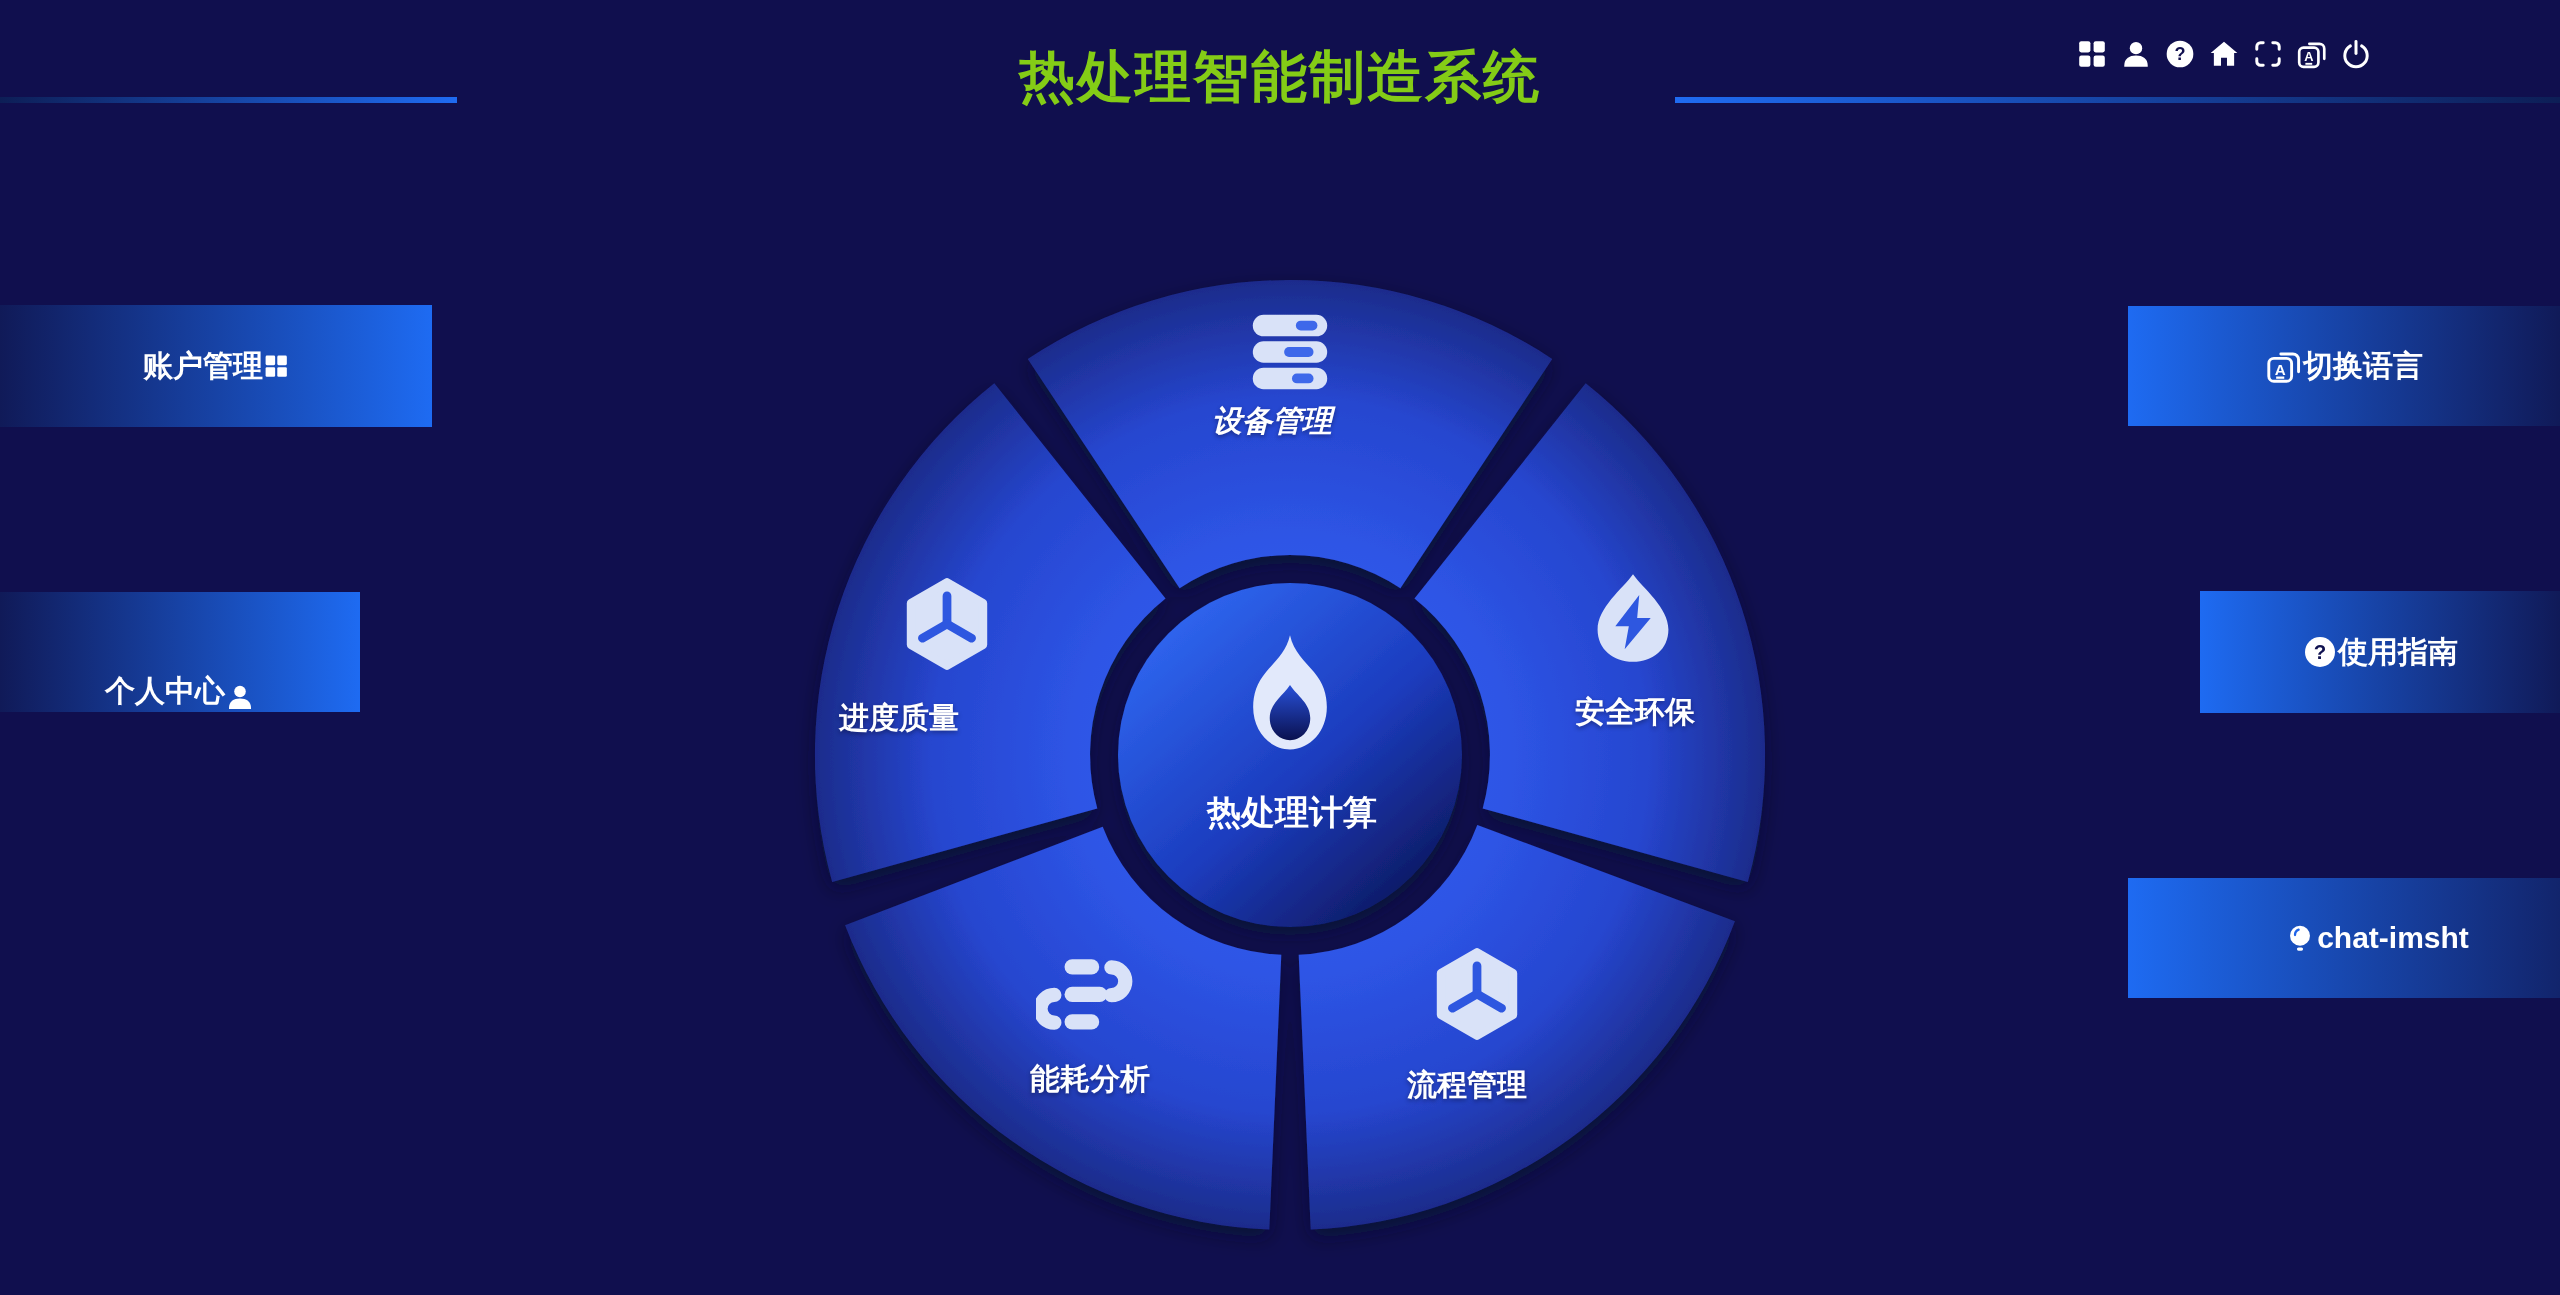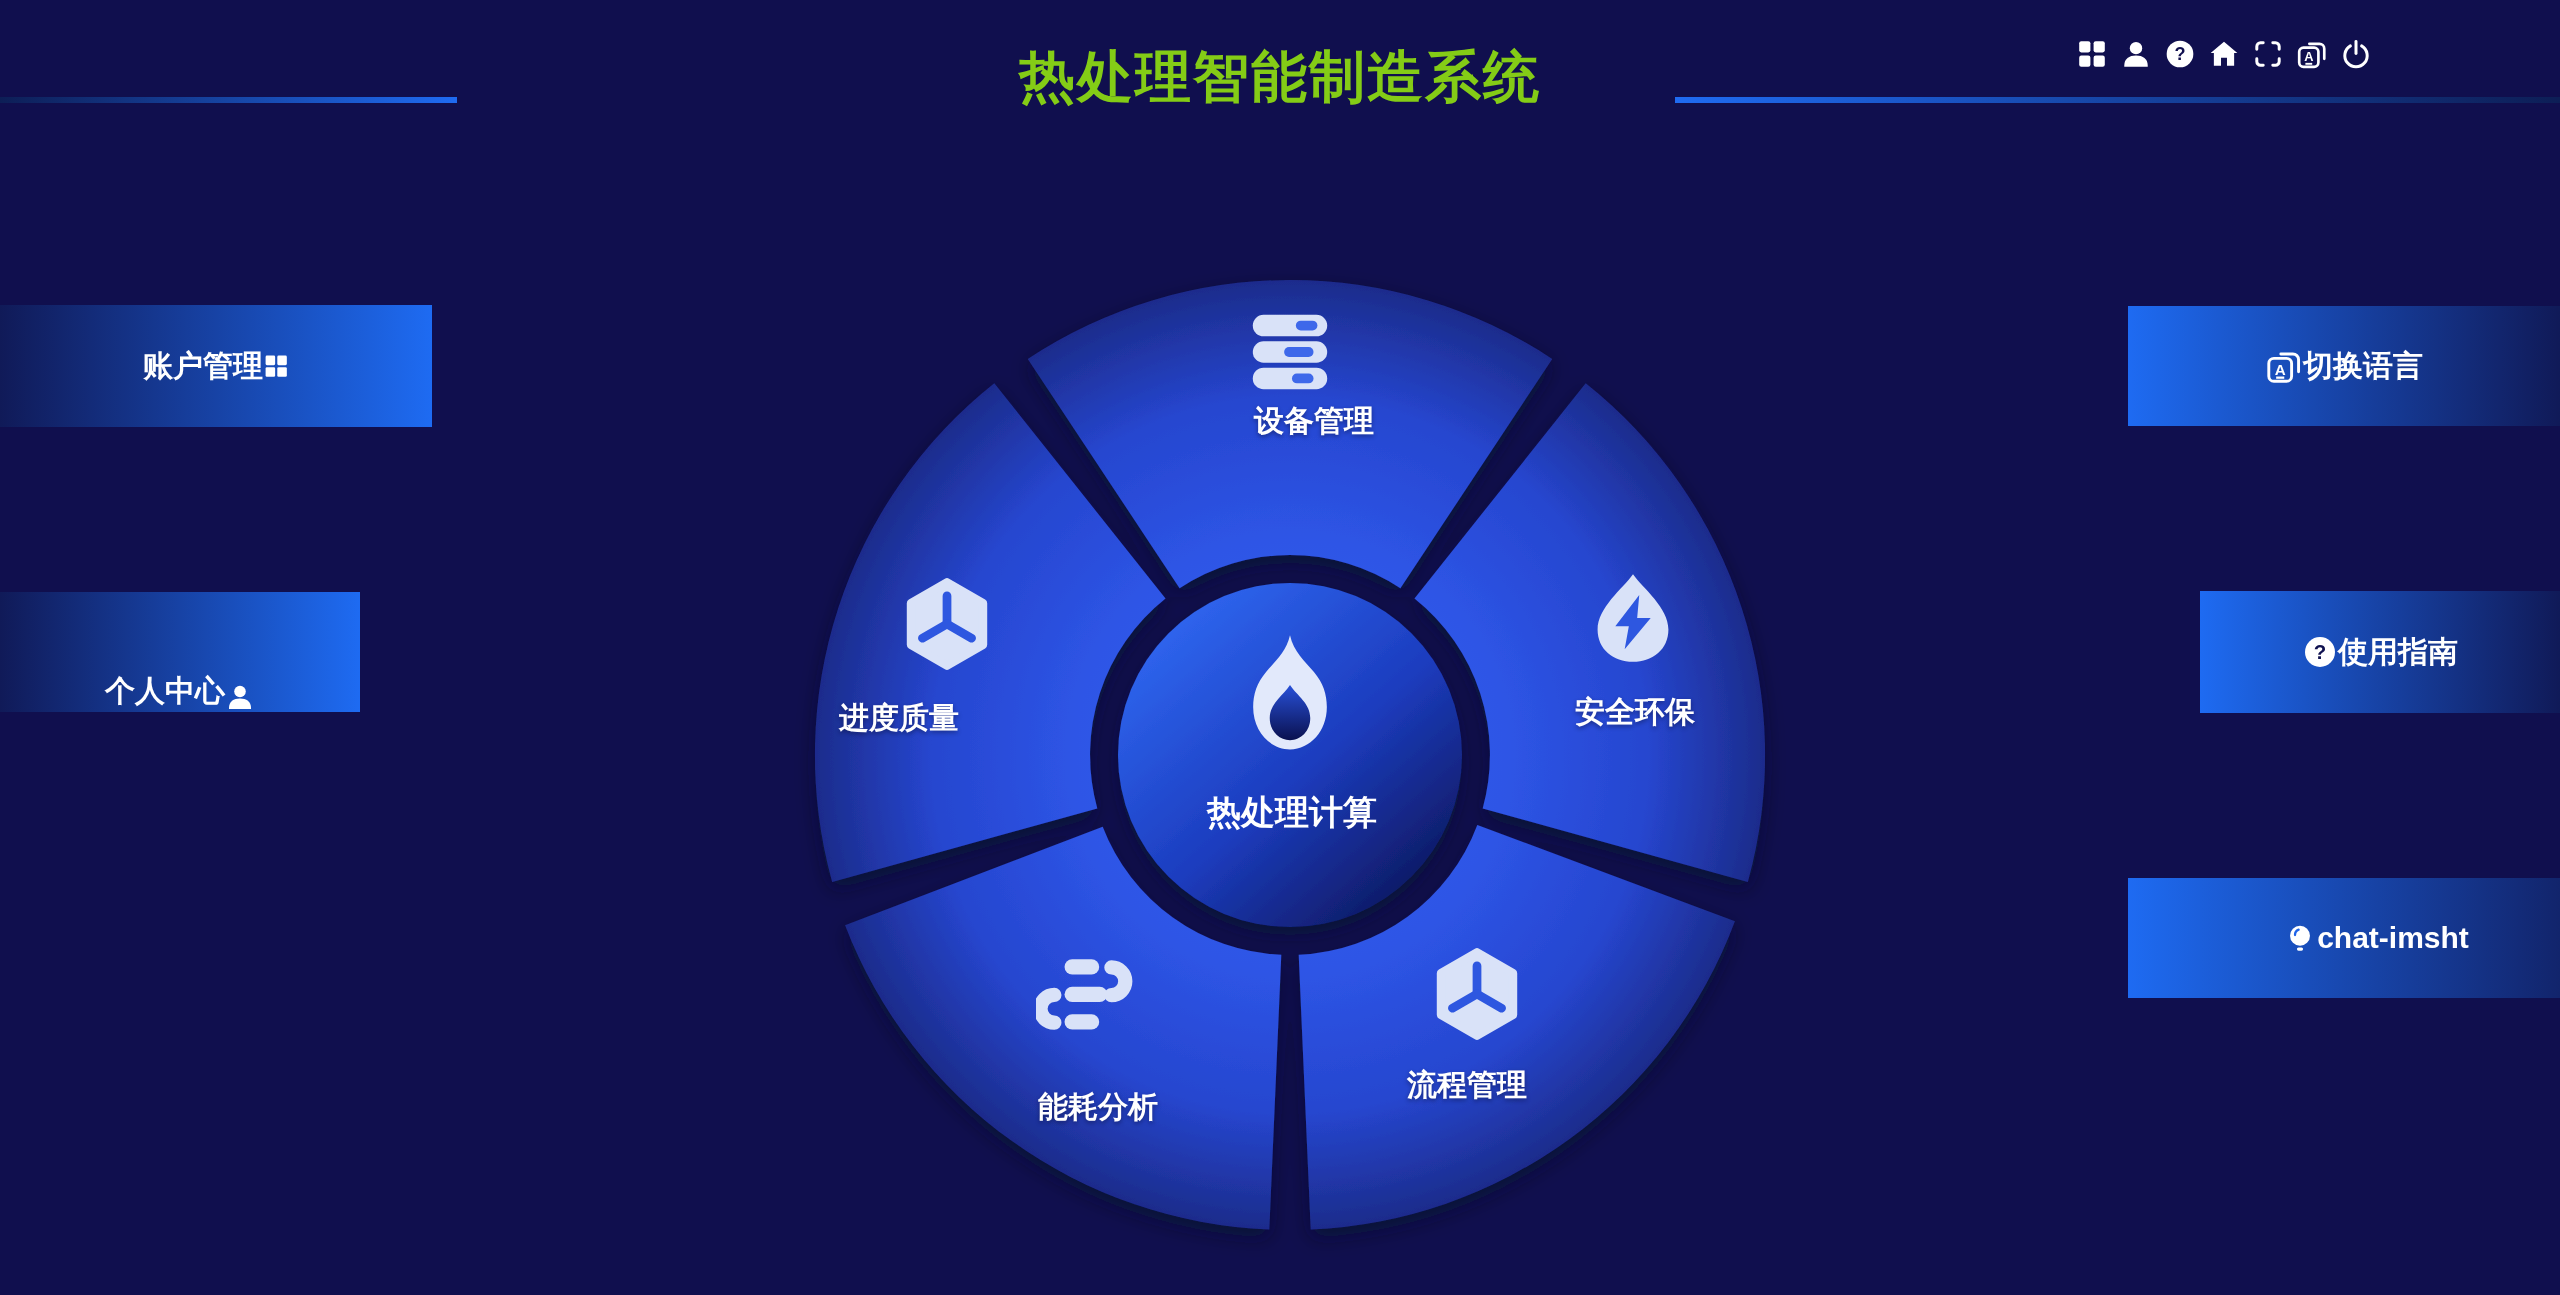--- a/index.html
+++ b/index.html
@@ -217,21 +217,21 @@
         <rect x="5" y="18.5" width="38" height="11" rx="5.5"></rect>
         <rect x="5" y="32" width="38" height="11" rx="5.5"></rect>
       </g>
       <g fill="#3e68ea">
         <rect x="27" y="8" width="11" height="5" rx="2.5"></rect>
         <rect x="21" y="21.5" width="15" height="5" rx="2.5"></rect>
         <rect x="25" y="35" width="11" height="5" rx="2.5"></rect>
       </g>
     </svg>
   </div>
-  <div class="ov seg-label" style="left:1314px; top:421px;">设备管理</div>
+  <div class="ov seg-label" style="left:1272px; top:421px;font-style:italic;">设备管理</div>
 
   <div class="ov" style="left:1633px; top:618px;">
     <svg width="100" height="100" viewBox="0 0 48 48">
       <path d="M24 3 C29 10 41 19 41 29.5 C41 39 33.5 45 24 45 C14.5 45 7 39 7 29.5 C7 19 19 10 24 3 Z" fill="#d9e2f8"></path>
       <polygon points="27,13 15.5,28 22,28 20,39 32.5,24 26,24" fill="#2e57e0"></polygon>
     </svg>
   </div>
   <div class="ov seg-label" style="left:1635px; top:712px;">安全环保</div>
 
   <div class="ov" style="left:1477px; top:994px;">
@@ -252,21 +252,21 @@
         <rect x="14" y="5" width="17" height="7.5" rx="3.75"></rect>
         <rect x="14" y="18.5" width="21" height="7.5" rx="3.75"></rect>
         <rect x="14" y="32" width="17" height="7.5" rx="3.75"></rect>
       </g>
       <g stroke="#d9e2f8" stroke-width="7" stroke-linecap="round" fill="none">
         <path d="M37 9 a6.8 6.8 0 0 1 0 13.6"></path>
         <path d="M9 22.5 a6.8 6.8 0 0 0 0 13.6"></path>
       </g>
     </svg>
   </div>
-  <div class="ov seg-label" style="left:1090px; top:1107px;margin-left:8px;">能耗分析</div>
+  <div class="ov seg-label" style="left:1090px; top:1079px;">能耗分析</div>
 
   <div class="ov" style="left:947px; top:624px;">
     <svg width="100" height="100" viewBox="0 0 48 48">
       <polygon points="24,4 41.3,14 41.3,34 24,44 6.7,34 6.7,14" fill="#d9e2f8" stroke="#d9e2f8" stroke-width="4" stroke-linejoin="round"></polygon>
       <g stroke="#2e57e0" stroke-width="4.2" stroke-linecap="round" fill="none">
         <line x1="24" y1="24" x2="24" y2="10.5"></line>
         <line x1="24" y1="24" x2="12.2" y2="30.8"></line>
         <line x1="24" y1="24" x2="35.8" y2="30.8"></line>
       </g>
     </svg>

